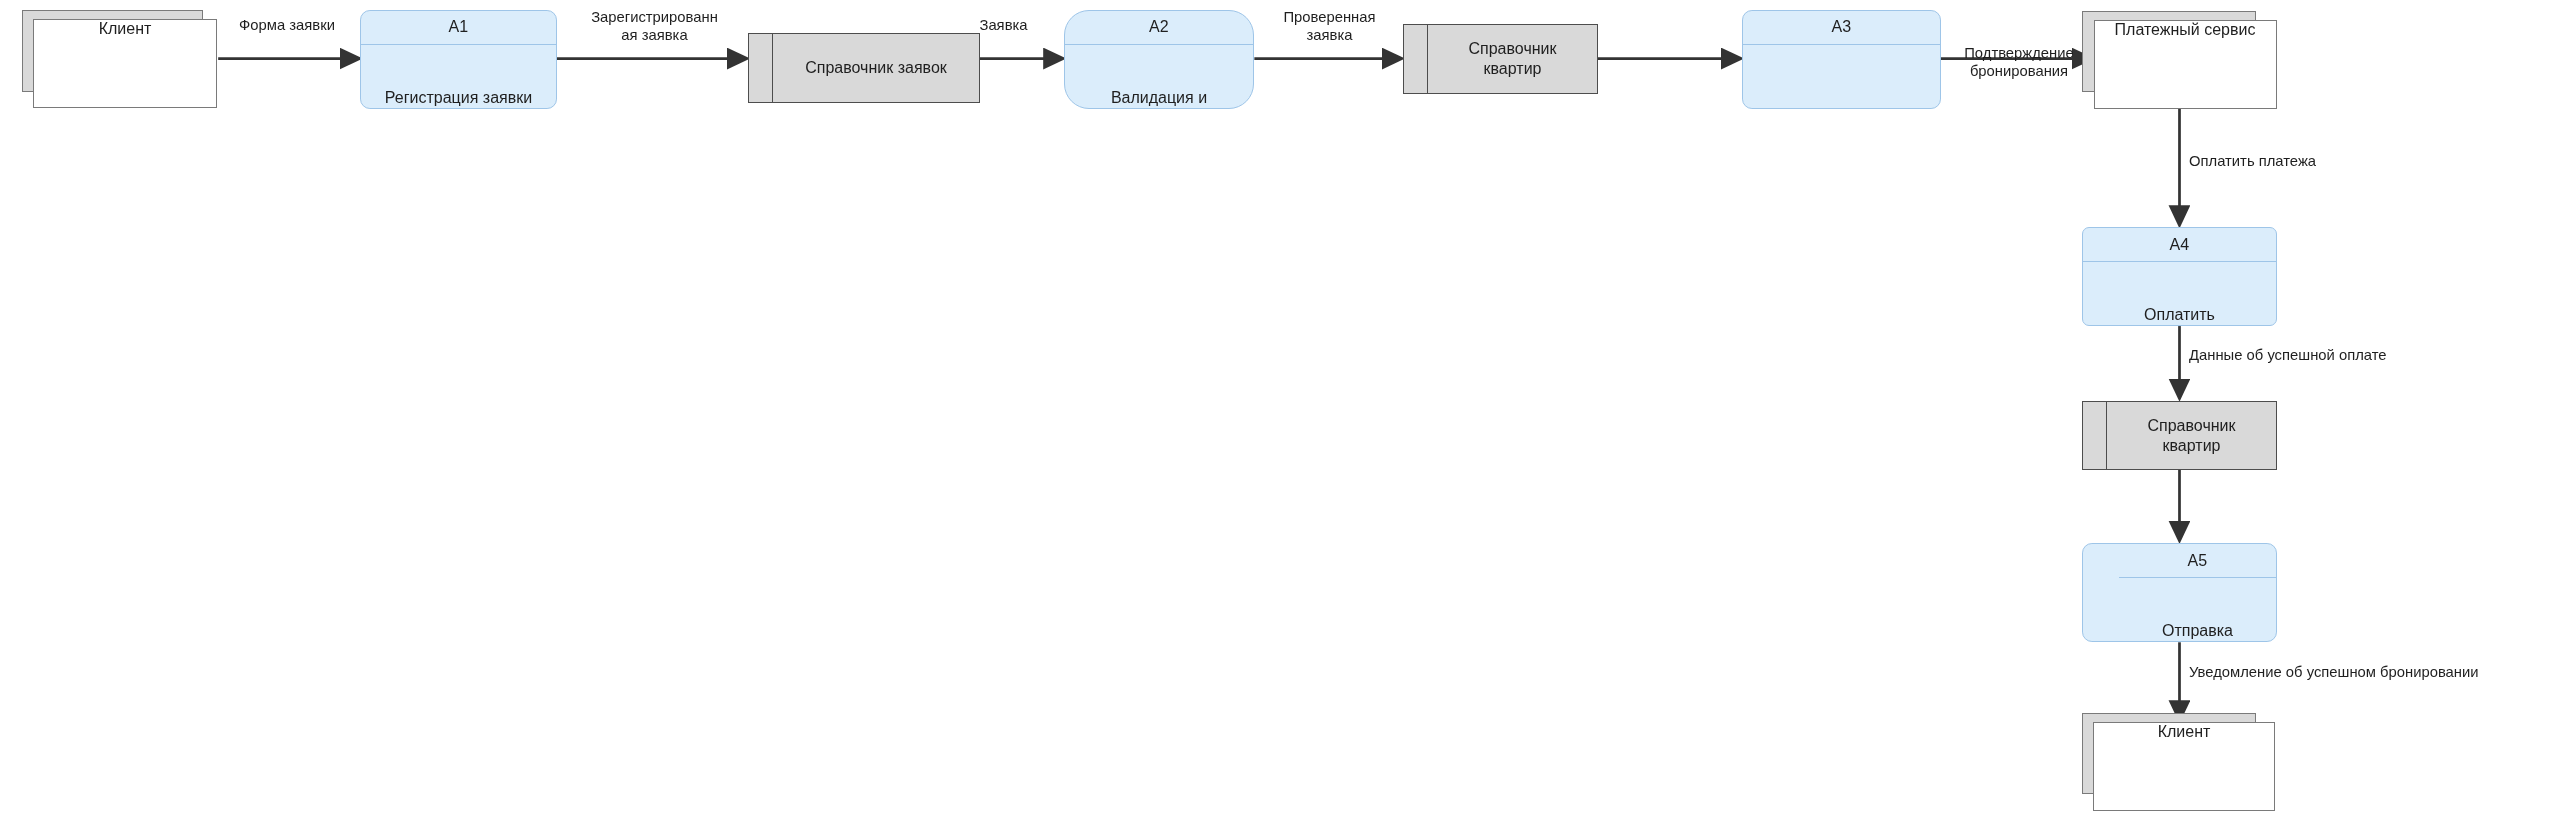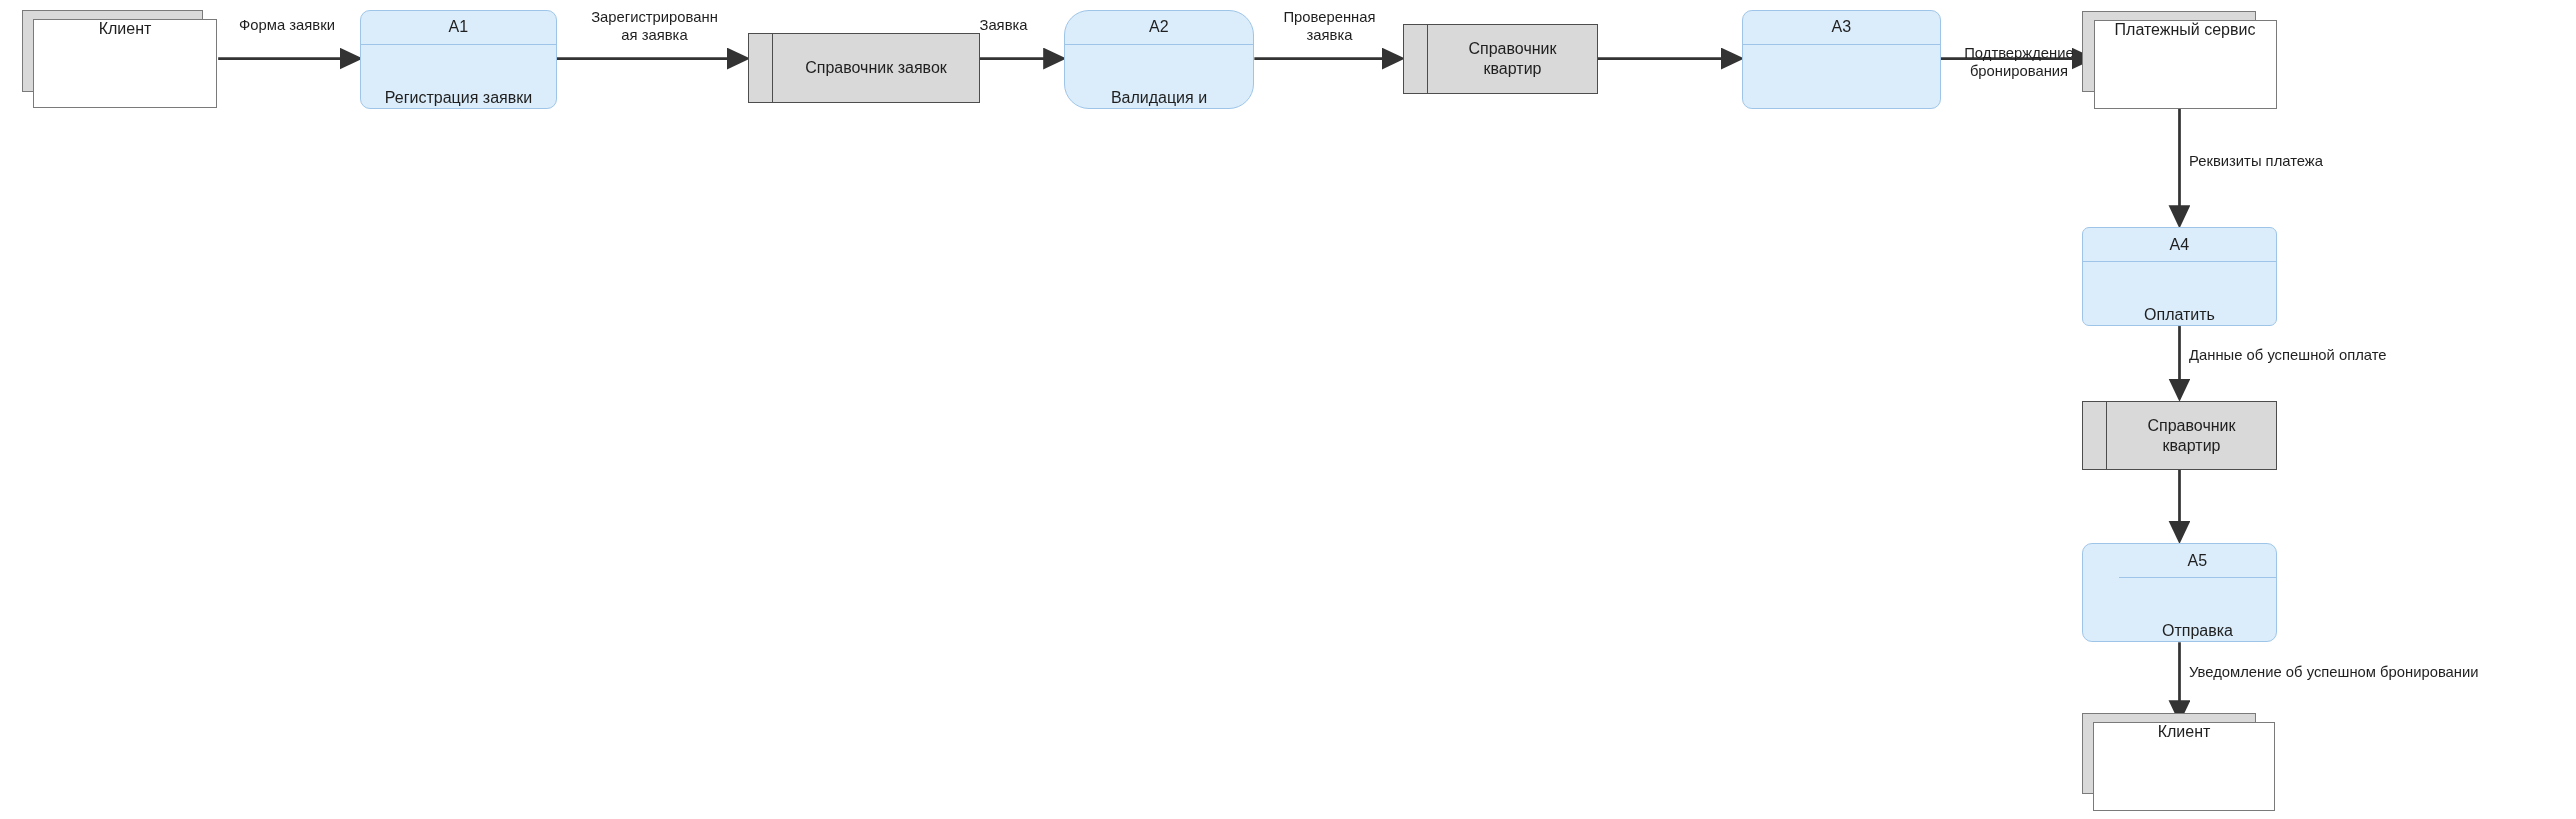--- a/index.html
+++ b/index.html
@@ -208,21 +208,21 @@
   <div class="flow-label" style="left:1942px; top:7.7px; width:154px;margin-top:36px;">Подтверждение
 бронирования</div>
 
   <div class="node entity" style="left:2082px; top:11px; width:197px; height:104px;">
     <div class="ent-back" style="left:0px; top:0px; width:174px; height:81px;"></div>
     <div class="ent-front" style="left:11.5px; top:8.8px; width:183px; height:89px;">
       <span class="ent-name">Платежный сервис</span>
     </div>
   </div>
 
-  <div class="flow-label left" style="left:2189px; top:152px; width:230px;">Реквизиты платежа</div>
+  <div class="flow-label left" style="left:2189px; top:152px; width:230px;">Оплатить платежа</div>
 
   <div class="node process" style="left:2082px; top:227px; width:195px; height:99px;border-radius:7px;">
     <div class="proc-id">A4</div>
     <div class="proc-name">Оплатить
 бронирование</div>
   </div>
 
   <div class="flow-label left" style="left:2189px; top:346px; width:306px;">Данные об успешной оплате</div>
 
   <div class="node store" style="left:2082px; top:401px; width:195px; height:69px;">

